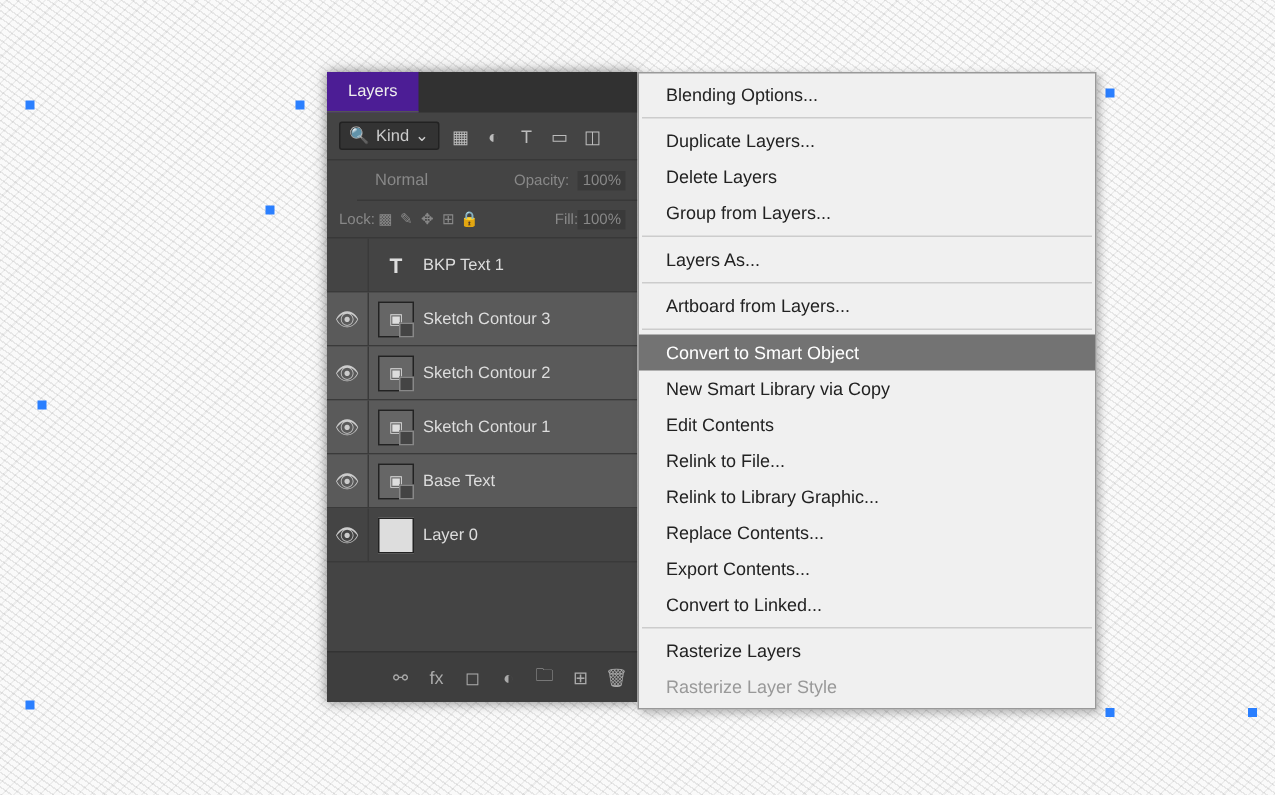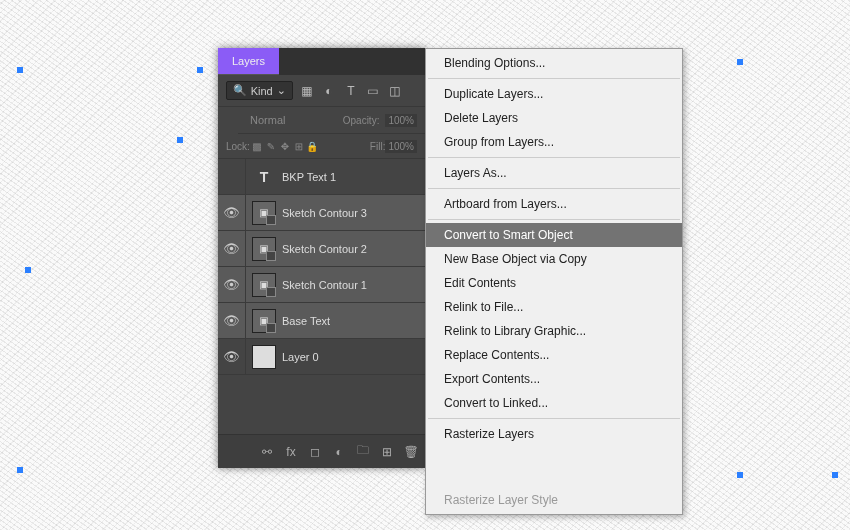--- a/index.html
+++ b/index.html
@@ -16,21 +16,21 @@
   .anchor { position: absolute; width: 6px; height: 6px; background: #2a7fff; transform: translate(-50%,-50%); }
   
   
   .layers-panel {
     position: absolute; left: 218px; top: 48px; width: 207px; height: 420px;
     background: #444444; color: #ddd; font-size: 11px;
     box-shadow: 0 0 8px rgba(0,0,0,0.5);
     display: flex; flex-direction: column;
   }
   .panel-tabs { background: #313131; display: flex; }
-  .panel-tab { padding: 7px 14px; background: #8b5cf6; color: #eee; border-bottom: 1px solid #555; }
+  .panel-tab { padding: 7px 14px; background: #4c1d95; color: #eee; border-bottom: 1px solid #555; }
   
   .filter-row { display: flex; align-items: center; padding: 6px 8px; gap: 6px; border-bottom: 1px solid #383838; }
   .kind-select { display: flex; align-items: center; gap: 4px; background: #333; border: 1px solid #222; padding: 2px 6px; border-radius: 2px; color: #ccc; }
   .filter-icon { width: 16px; height: 16px; display: flex; align-items: center; justify-content: center; color: #bbb; font-size: 12px; }
   
   .blend-row { display: flex; align-items: center; padding: 5px 8px; gap: 6px; border-bottom: 1px solid #383838; color: #888; margin-left: 20px; }
   .blend-select { flex: 1; padding: 2px 4px; color: #888; }
   .opacity-label { font-size: 10px; }
   .opacity-val { background: #3a3a3a; padding: 1px 3px; font-size: 10px; color: #888; }
   
@@ -46,27 +46,27 @@
   .layer-thumb.smart { background: #666; color: #ddd; position: relative; }
   .layer-thumb.smart::after { content: ""; position: absolute; bottom: -1px; right: -1px; width: 8px; height: 8px; background: #444; border: 1px solid #888; }
   .layer-thumb.text { background: transparent; color: #ddd; font-weight: bold; font-size: 14px; border: none; }
   .layer-name { flex: 1; color: #ddd; font-size: 11px; }
   
   .panel-footer { display: flex; justify-content: flex-end; align-items: center; padding: 6px; gap: 8px; border-top: 1px solid #333; background: #3e3e3e; }
   .footer-icon { color: #aaa; font-size: 12px; width: 16px; text-align: center; }
   
   
   .context-menu {
-    position: absolute; left: 425px; top: 48px; width: 258px;
+    position: absolute; left: 425px; top: 48px; width: 306px;
     background: #f0f0f0; border: 1px solid #999; box-shadow: 2px 2px 6px rgba(0,0,0,0.3);
     font-size: 12px; color: #222; padding: 2px 0;
   }
   .menu-item { padding: 4px 18px; line-height: 16px; white-space: nowrap; }
   .menu-item.highlighted { background: #737373; color: #fff; }
-  .menu-item.disabled { color: #999; margin-top: 42px; }
+  .menu-item.disabled { color: #999; }
   .menu-sep { height: 1px; background: #ccc; margin: 3px 2px; }
 </style>
 </head>
 <body>
 
 <div class="bg-sketch"></div>
 
 <div class="anchor" style="left:20px;top:70px"></div>
 <div class="anchor" style="left:20px;top:470px"></div>
 <div class="anchor" style="left:200px;top:70px"></div>
@@ -171,21 +171,21 @@
   <div class="menu-sep"></div>
   <div class="menu-item">Duplicate Layers...</div>
   <div class="menu-item">Delete Layers</div>
   <div class="menu-item">Group from Layers...</div>
   <div class="menu-sep"></div>
   <div class="menu-item">Layers As...</div>
   <div class="menu-sep"></div>
   <div class="menu-item">Artboard from Layers...</div>
   <div class="menu-sep"></div>
   <div class="menu-item highlighted">Convert to Smart Object</div>
-  <div class="menu-item">New Base Object via Copy</div>
+  <div class="menu-item">New Smart Library via Copy</div>
   <div class="menu-item">Edit Contents</div>
   <div class="menu-item">Relink to File...</div>
   <div class="menu-item">Relink to Library Graphic...</div>
   <div class="menu-item">Replace Contents...</div>
   <div class="menu-item">Export Contents...</div>
   <div class="menu-item">Convert to Linked...</div>
   <div class="menu-sep"></div>
   <div class="menu-item">Rasterize Layers</div>
   <div class="menu-item disabled">Rasterize Layer Style</div>
 </div>

